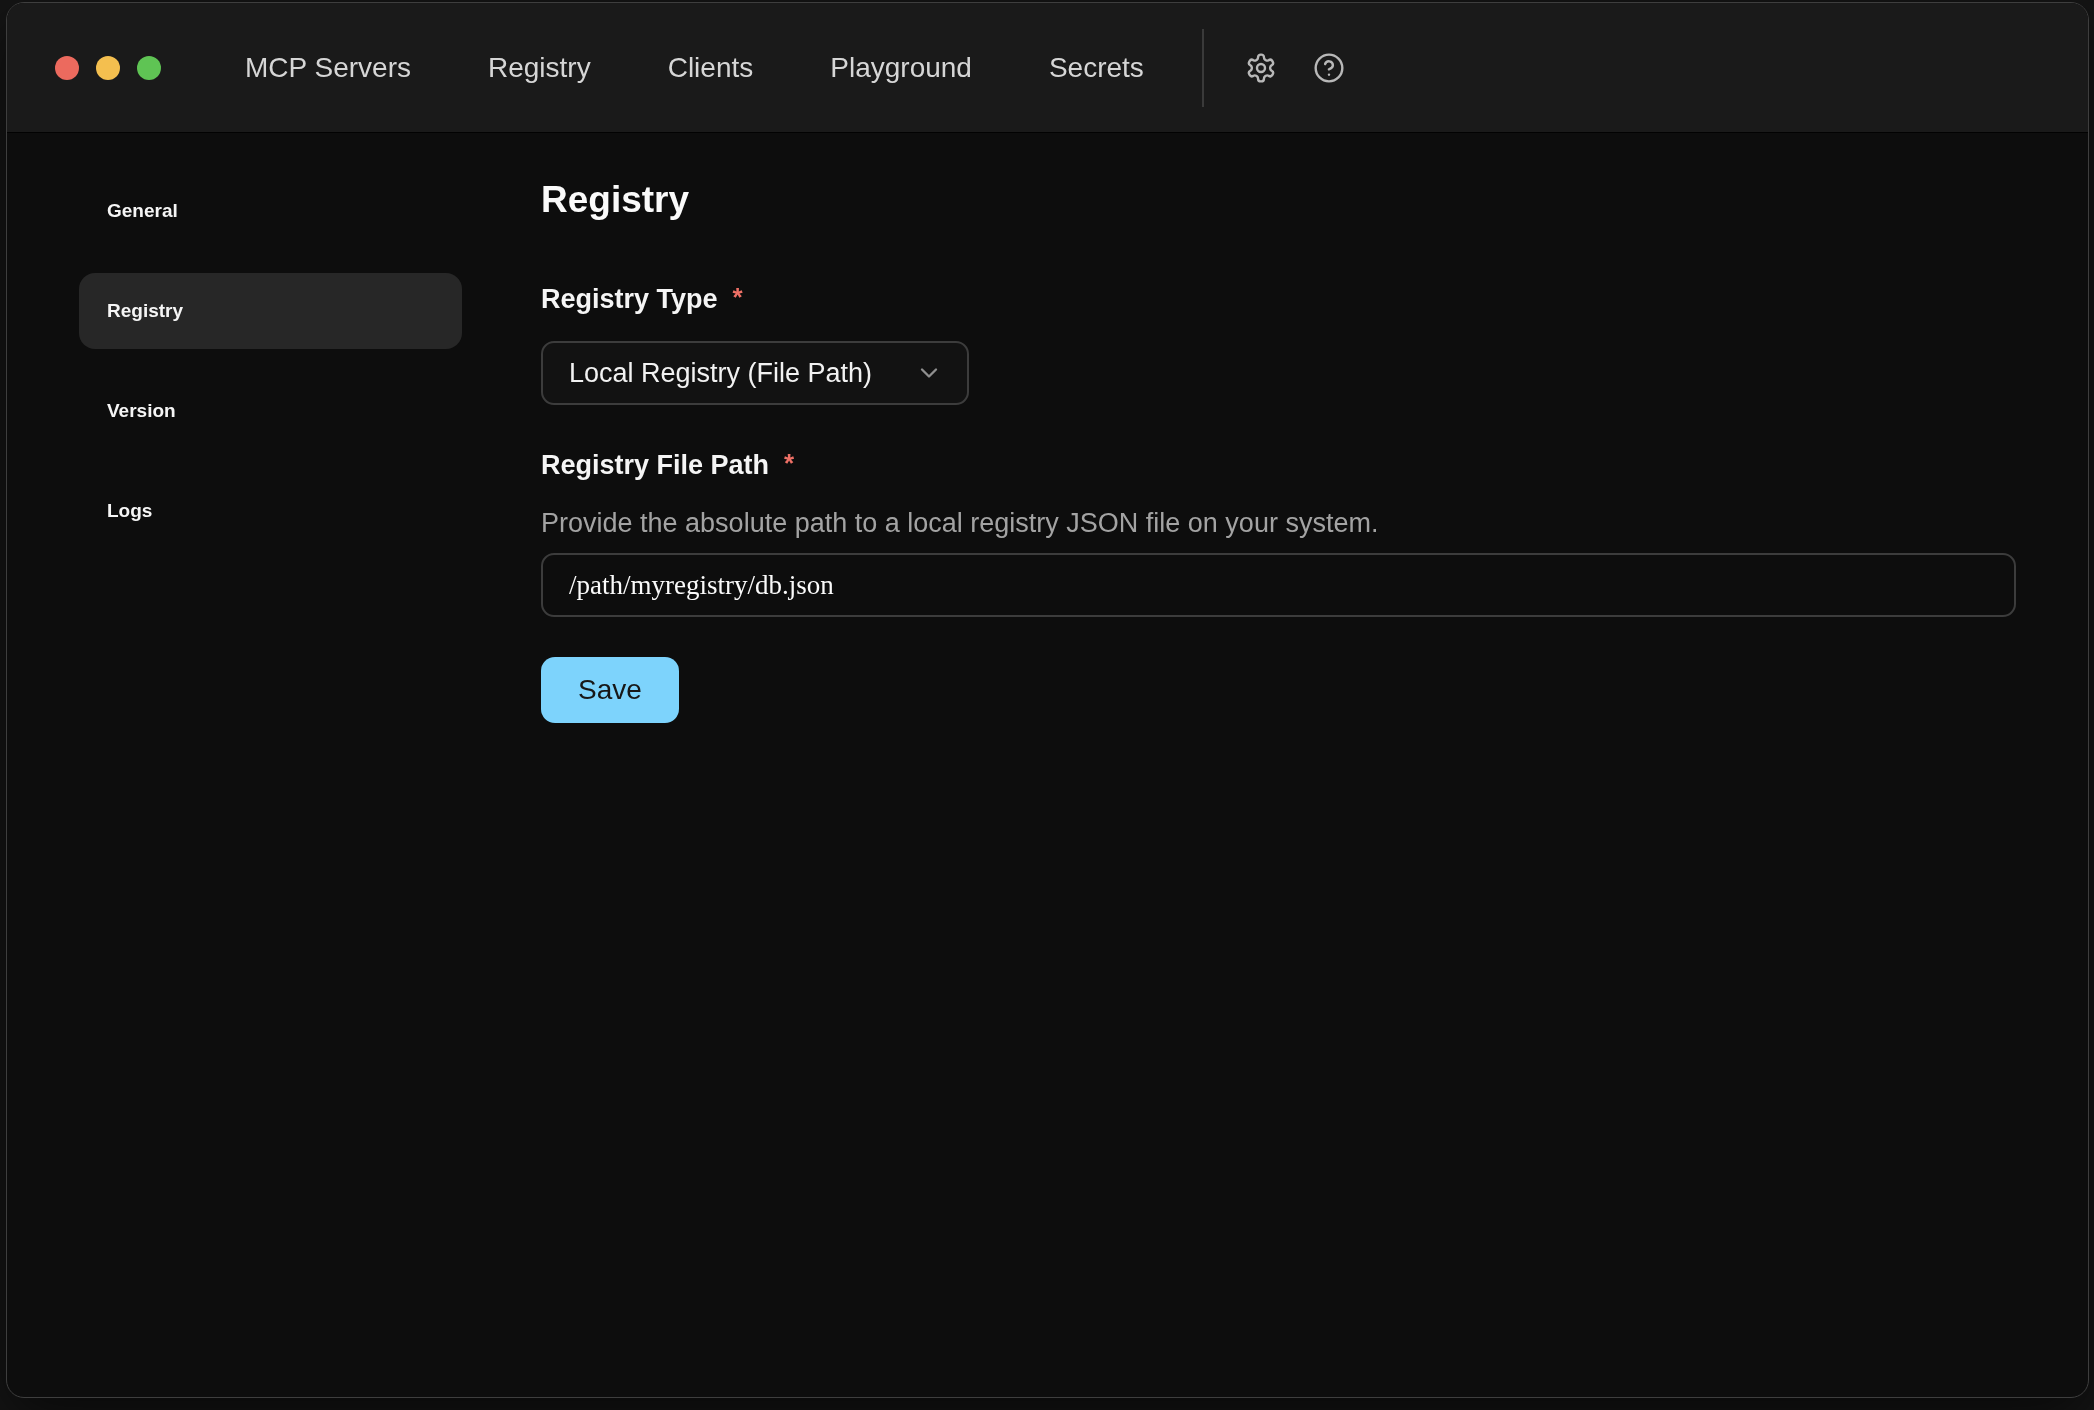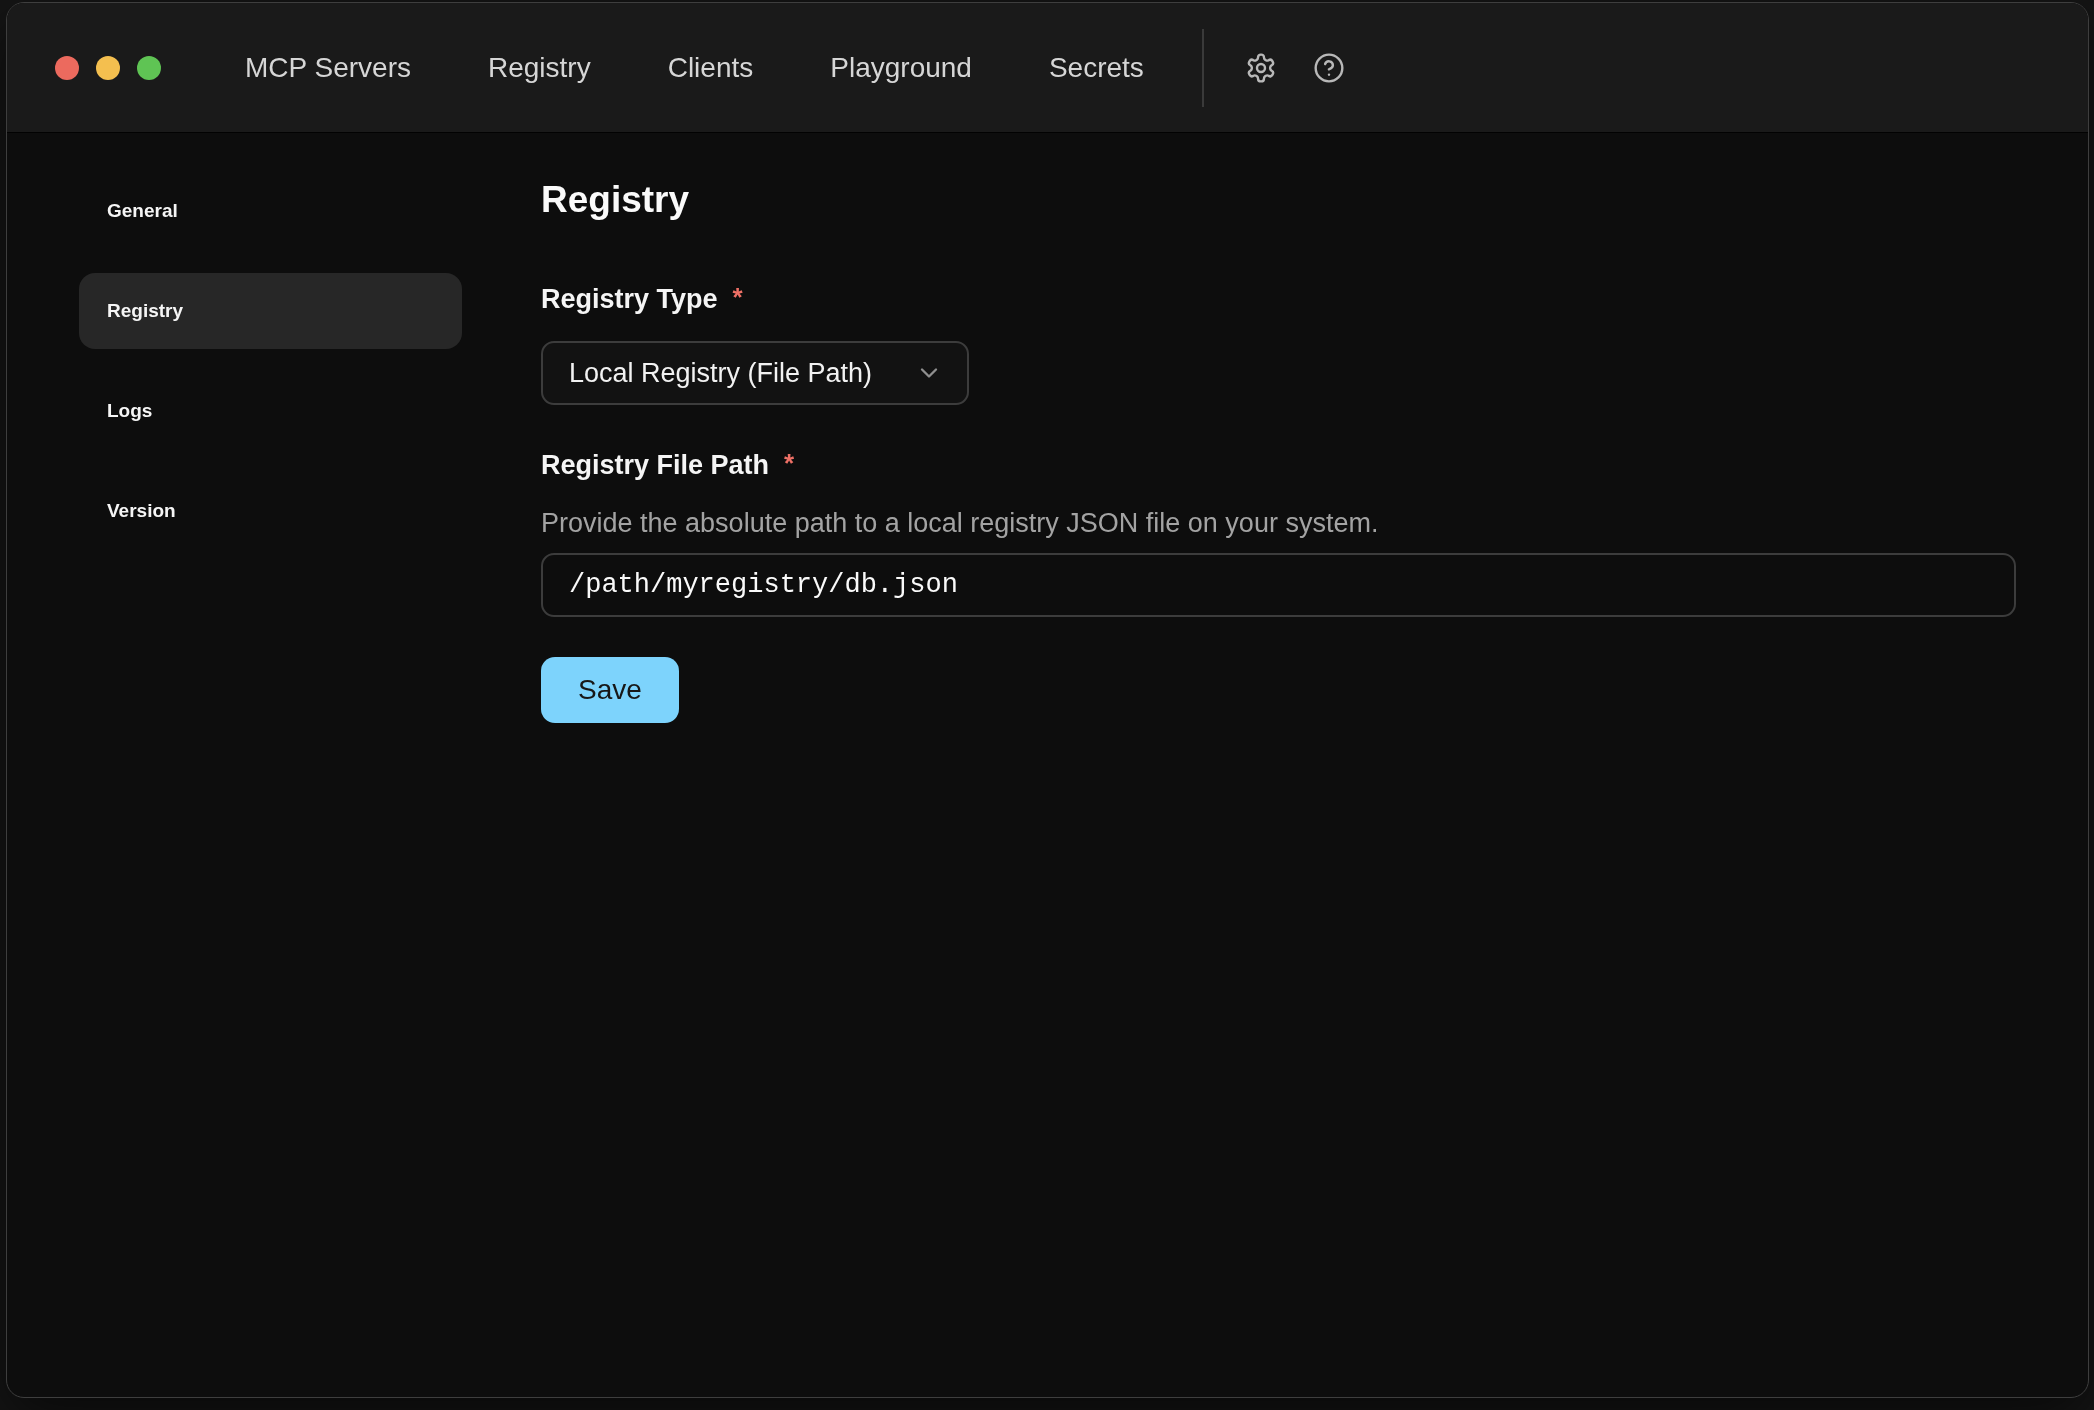--- a/index.html
+++ b/index.html
@@ -113,21 +113,21 @@
   .select-value { font-size: 27px; color: #f2f2f2; }
   .chevron { width: 28px; height: 28px; color: #8f8f8f; flex-shrink: 0; margin-left: 18px; }
   .text-input {
     width: 100%;
     height: 64px;
     border: 2px solid #3c3c3c;
     border-radius: 13px;
     background: #0d0d0d;
     color: #fafafa;
     font-size: 27px;
-    font-family: Liberation Mono, monospace;
+    font-family: Liberation Serif, serif;
     padding: 0 26px;
     outline: none;
     margin-bottom: 40px;
     display: block;
   }
   .save-btn {
     height: 66px;
     padding: 0 37px;
     border: none;
     border-radius: 14px;
@@ -174,22 +174,22 @@
       </span>
     </div>
   </div>
 
   <div class="main">
 
     <div class="layout">
       <div class="sidebar">
         <div class="side-item">General</div>
         <div class="side-item active">Registry</div>
+        <div class="side-item">Version</div>
         <div class="side-item">Logs</div>
-        <div class="side-item">Version</div>
       </div>
 
       <div class="content">
         <div class="section-heading">Registry</div>
 
         <div class="field-label-row">
           <span class="field-label">Registry Type</span>
           <span class="required">*</span>
         </div>
 

